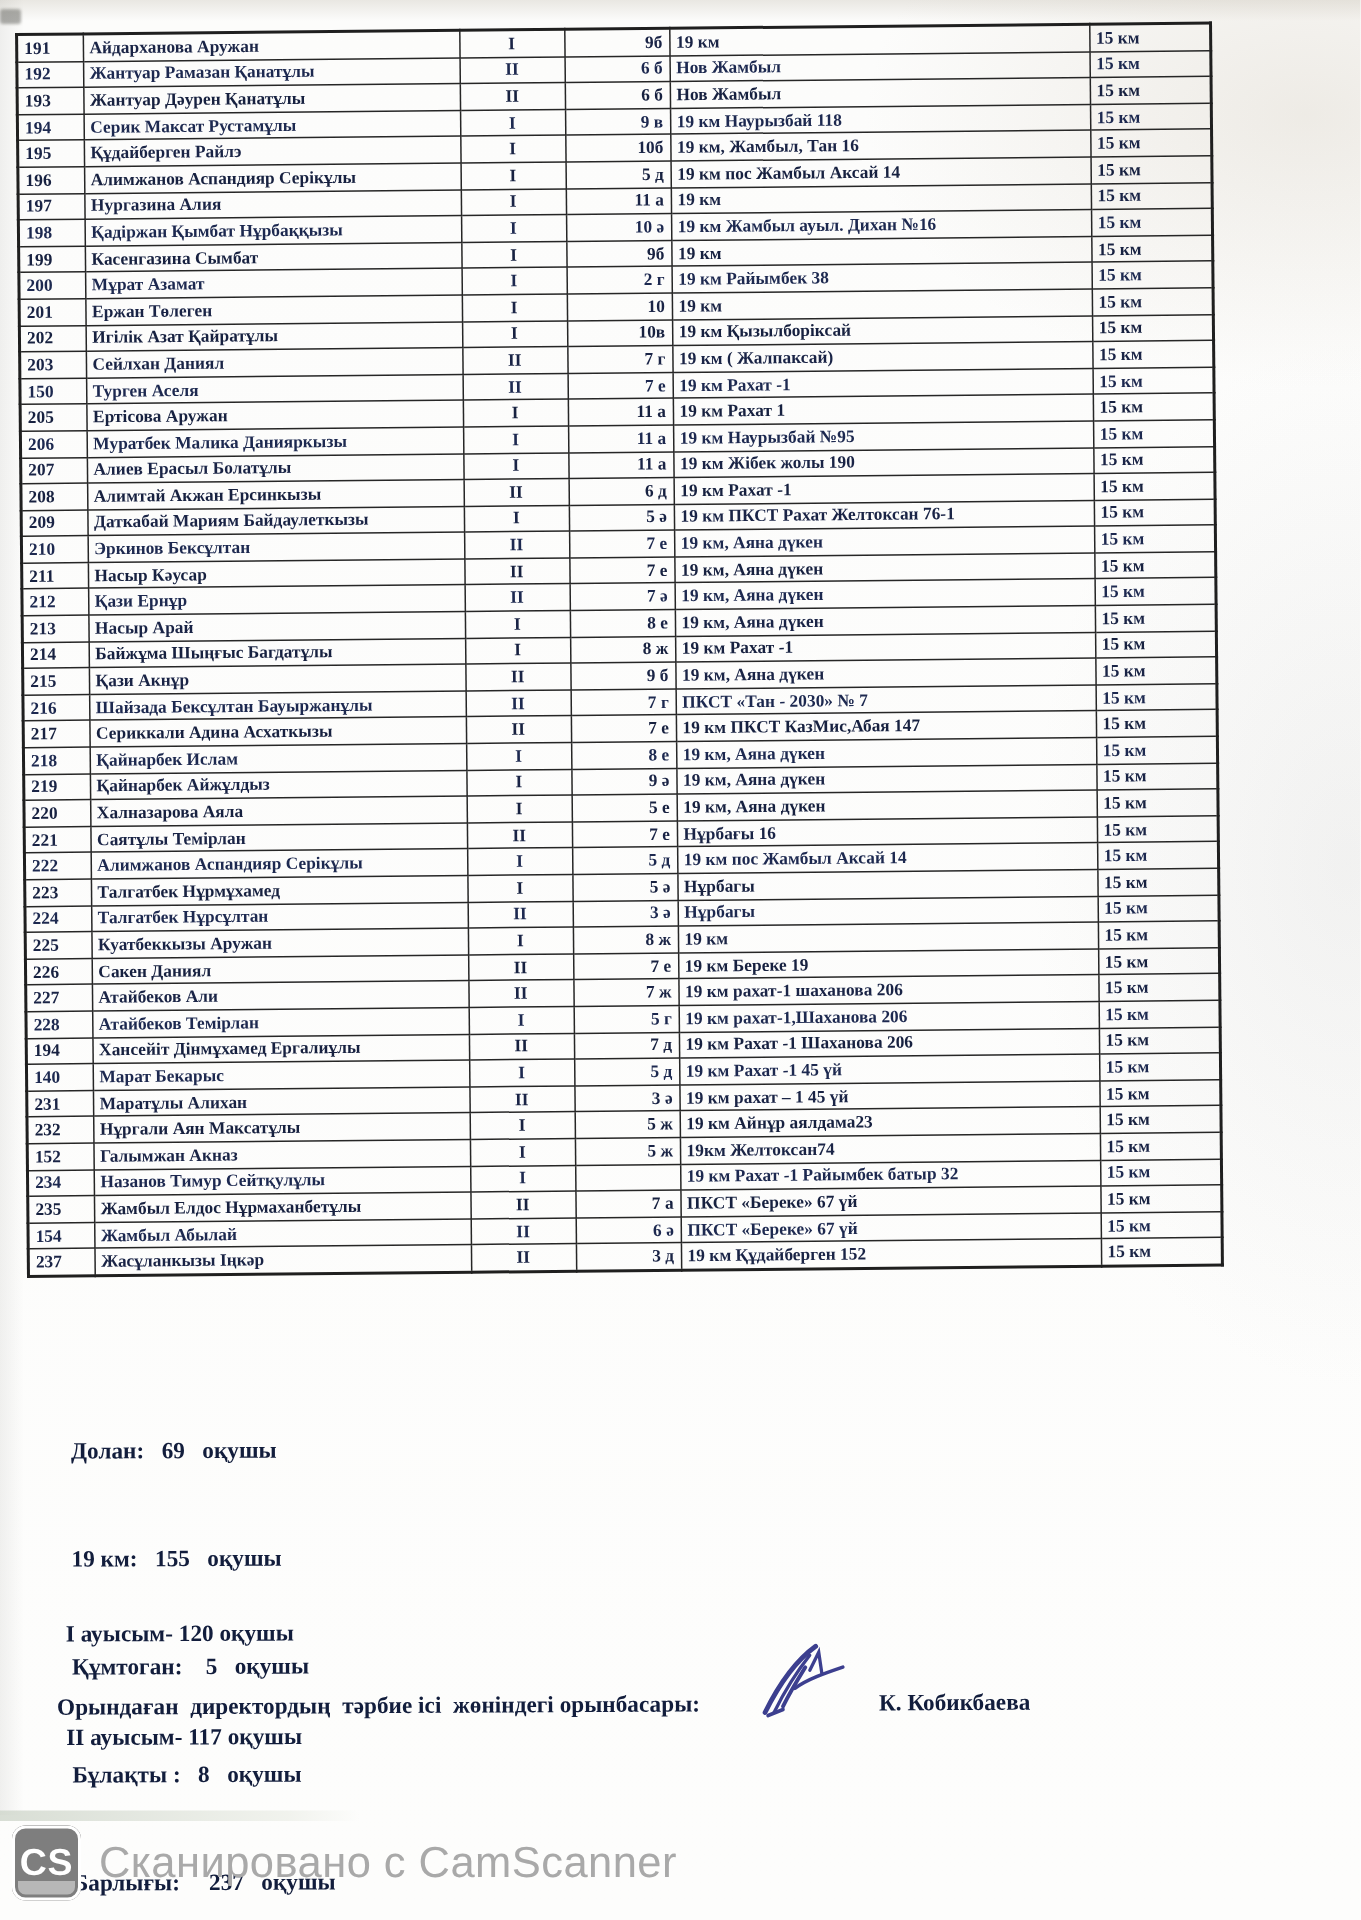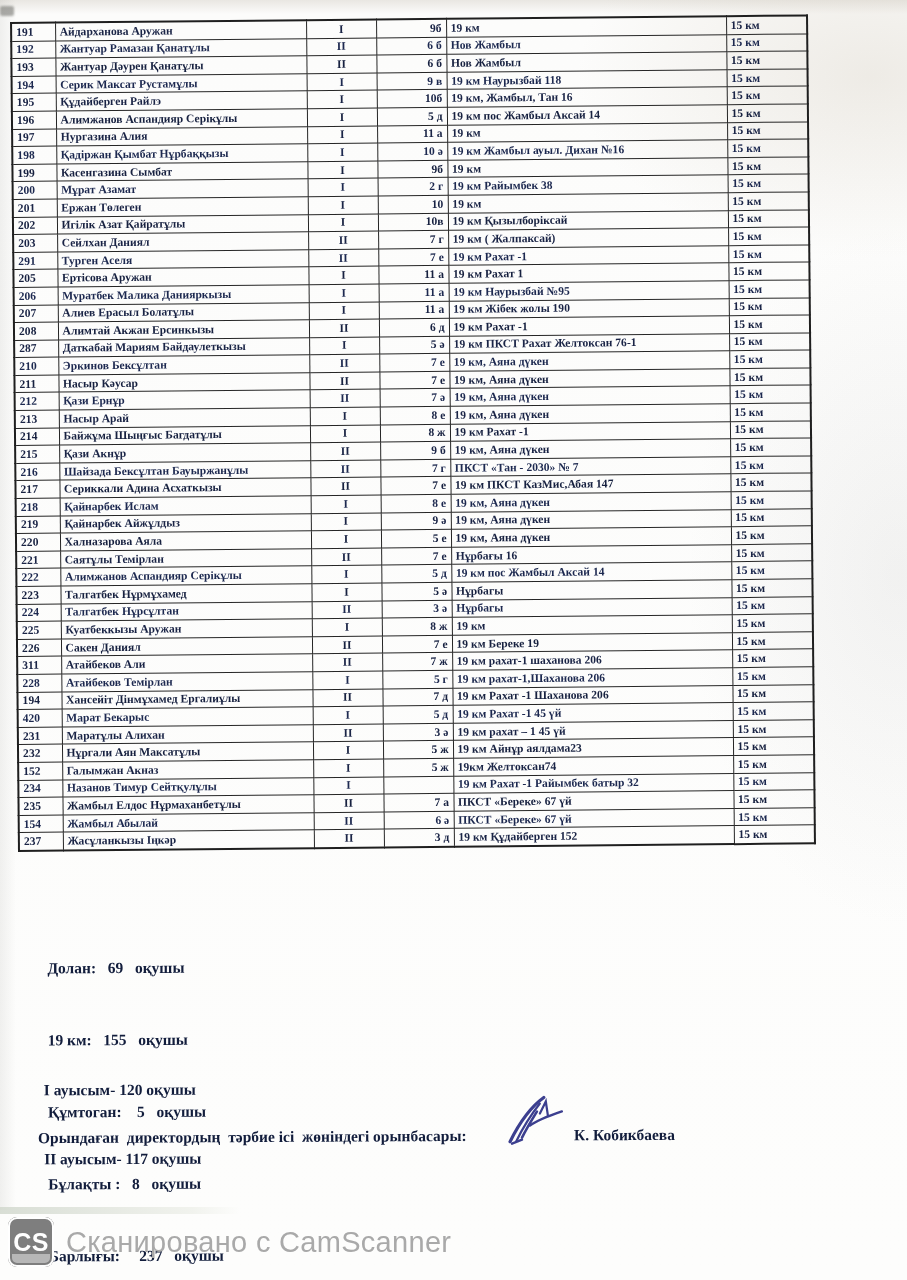--- a/index.html
+++ b/index.html
@@ -52,21 +52,21 @@
   }
 
   
   .sig-row{
     position:absolute;left:38px;top:1100px;width:830px;
     display:flex;align-items:center;
     font-size:15.5px;font-weight:700;color:#121d3c;
     transform:rotate(-0.3deg);white-space:pre;
   }
   .sig-mark{margin-left:14px;margin-top:-26px;}
-  .sig-name{margin-left:8px;text-align:center;}
+  .sig-name{margin-left:20px;text-align:center;}
 
   
   .footer{
     position:absolute;left:8px;bottom:10px;height:56px;
     display:flex;align-items:center;
     font-family:"Liberation Sans", sans-serif;
   }
   .cs-logo{
     width:46px;height:50px;border-radius:9px;
     background:linear-gradient(180deg,#7e7e7e 0 74%, #b7b7b7 74% 100%);
@@ -197,21 +197,21 @@
           </tr>
           <tr>
             <td class="c0">203</td>
             <td class="c1">Сейлхан Даниял</td>
             <td class="c2">II</td>
             <td class="c3">7 г</td>
             <td class="c4">19 км ( Жалпаксай)</td>
             <td class="c5">15 км</td>
           </tr>
           <tr>
-            <td class="c0">291</td>
+            <td class="c0">150</td>
             <td class="c1">Турген Аселя</td>
             <td class="c2">II</td>
             <td class="c3">7 е</td>
             <td class="c4">19 км Рахат -1</td>
             <td class="c5">15 км</td>
           </tr>
           <tr>
             <td class="c0">205</td>
             <td class="c1">Ертісова Аружан</td>
             <td class="c2">I</td>
@@ -237,21 +237,21 @@
           </tr>
           <tr>
             <td class="c0">208</td>
             <td class="c1">Алимтай Акжан Ерсинкызы</td>
             <td class="c2">II</td>
             <td class="c3">6 д</td>
             <td class="c4">19 км Рахат -1</td>
             <td class="c5">15 км</td>
           </tr>
           <tr>
-            <td class="c0">287</td>
+            <td class="c0">209</td>
             <td class="c1">Даткабай Мариям Байдаулеткызы</td>
             <td class="c2">I</td>
             <td class="c3">5 ә</td>
             <td class="c4">19 км ПКСТ Рахат Желтоксан 76-1</td>
             <td class="c5">15 км</td>
           </tr>
           <tr>
             <td class="c0">210</td>
             <td class="c1">Эркинов Бексұлтан</td>
             <td class="c2">II</td>
@@ -381,21 +381,21 @@
           </tr>
           <tr>
             <td class="c0">226</td>
             <td class="c1">Сакен Даниял</td>
             <td class="c2">II</td>
             <td class="c3">7 е</td>
             <td class="c4">19 км  Береке 19</td>
             <td class="c5">15 км</td>
           </tr>
           <tr>
-            <td class="c0">311</td>
+            <td class="c0">227</td>
             <td class="c1">Атайбеков Али</td>
             <td class="c2">II</td>
             <td class="c3">7 ж</td>
             <td class="c4">19 км рахат-1 шаханова 206</td>
             <td class="c5">15 км</td>
           </tr>
           <tr>
             <td class="c0">228</td>
             <td class="c1">Атайбеков Темірлан</td>
             <td class="c2">I</td>
@@ -405,21 +405,21 @@
           </tr>
           <tr>
             <td class="c0">194</td>
             <td class="c1">Хансейіт Дінмұхамед Ергалиұлы</td>
             <td class="c2">II</td>
             <td class="c3">7 д</td>
             <td class="c4">19 км Рахат -1 Шаханова 206</td>
             <td class="c5">15 км</td>
           </tr>
           <tr>
-            <td class="c0">420</td>
+            <td class="c0">140</td>
             <td class="c1">Марат Бекарыс</td>
             <td class="c2">I</td>
             <td class="c3">5 д</td>
             <td class="c4">19 км Рахат -1 45 үй</td>
             <td class="c5">15 км</td>
           </tr>
           <tr>
             <td class="c0">231</td>
             <td class="c1">Маратұлы Алихан</td>
             <td class="c2">II</td>

